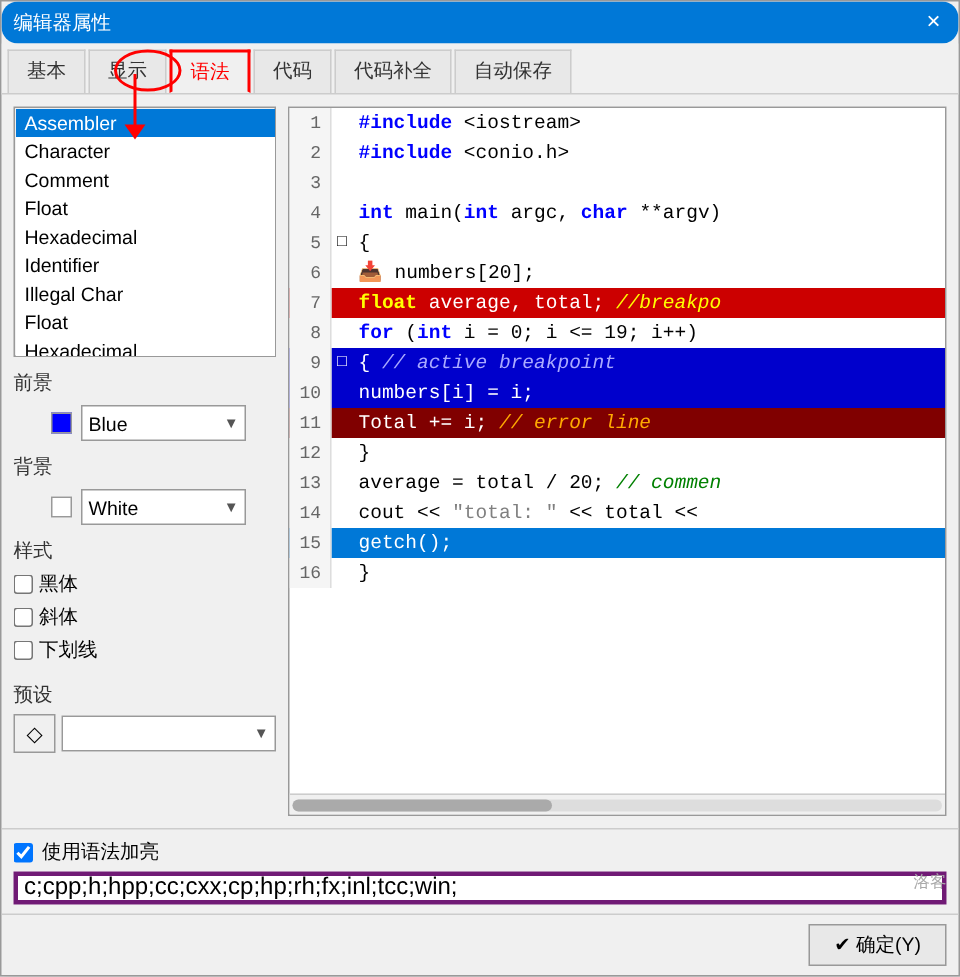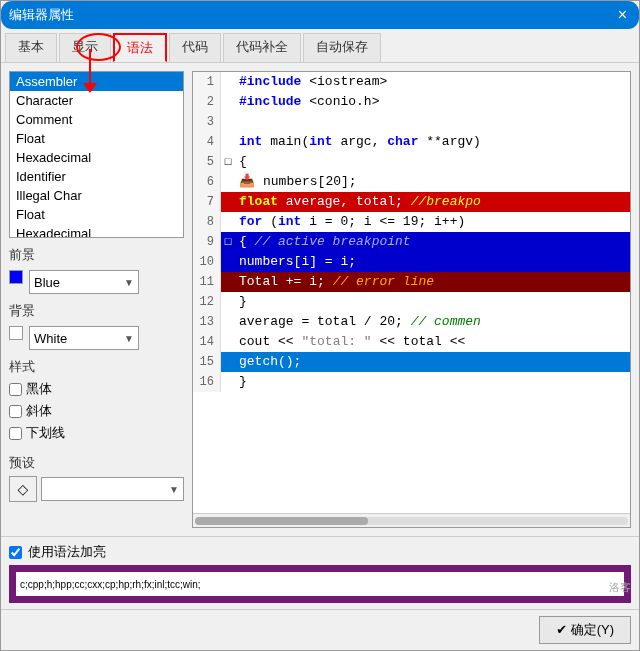--- a/index.html
+++ b/index.html
@@ -110,22 +110,23 @@
       gap: 6px;
     }
 
     .prop-label {
       font-size: 13px;
       color: #333;
     }
 
     .prop-row {
       display: flex;
-      align-items: flex-start;
+      align-items: center;
       gap: 6px;
+      margin-left: 25px;
     }
 
     .color-box {
       width: 14px;
       height: 14px;
       border: 1px solid #999;
       display: inline-block;
     }
 
     .dropdown {
@@ -312,25 +313,25 @@
     }
 
     .ext-row {
       display: flex;
       align-items: center;
       gap: 6px;
       font-size: 13px;
     }
 
     .ext-input {
-      border: 7px solid #701a75;
+      border: 3px solid #701a75;
       padding: 2px 4px;
-      font-size: 10px;
-      flex: 1;
-      height: 38px;
+      font-size: 16px;
+      flex: 1;
+      height: 22px;
     }
 
     .button-row {
       display: flex;
       justify-content: flex-end;
       gap: 8px;
       padding: 6px 8px;
       border-top: 1px solid #ccc;
       flex-shrink: 0;
     }

